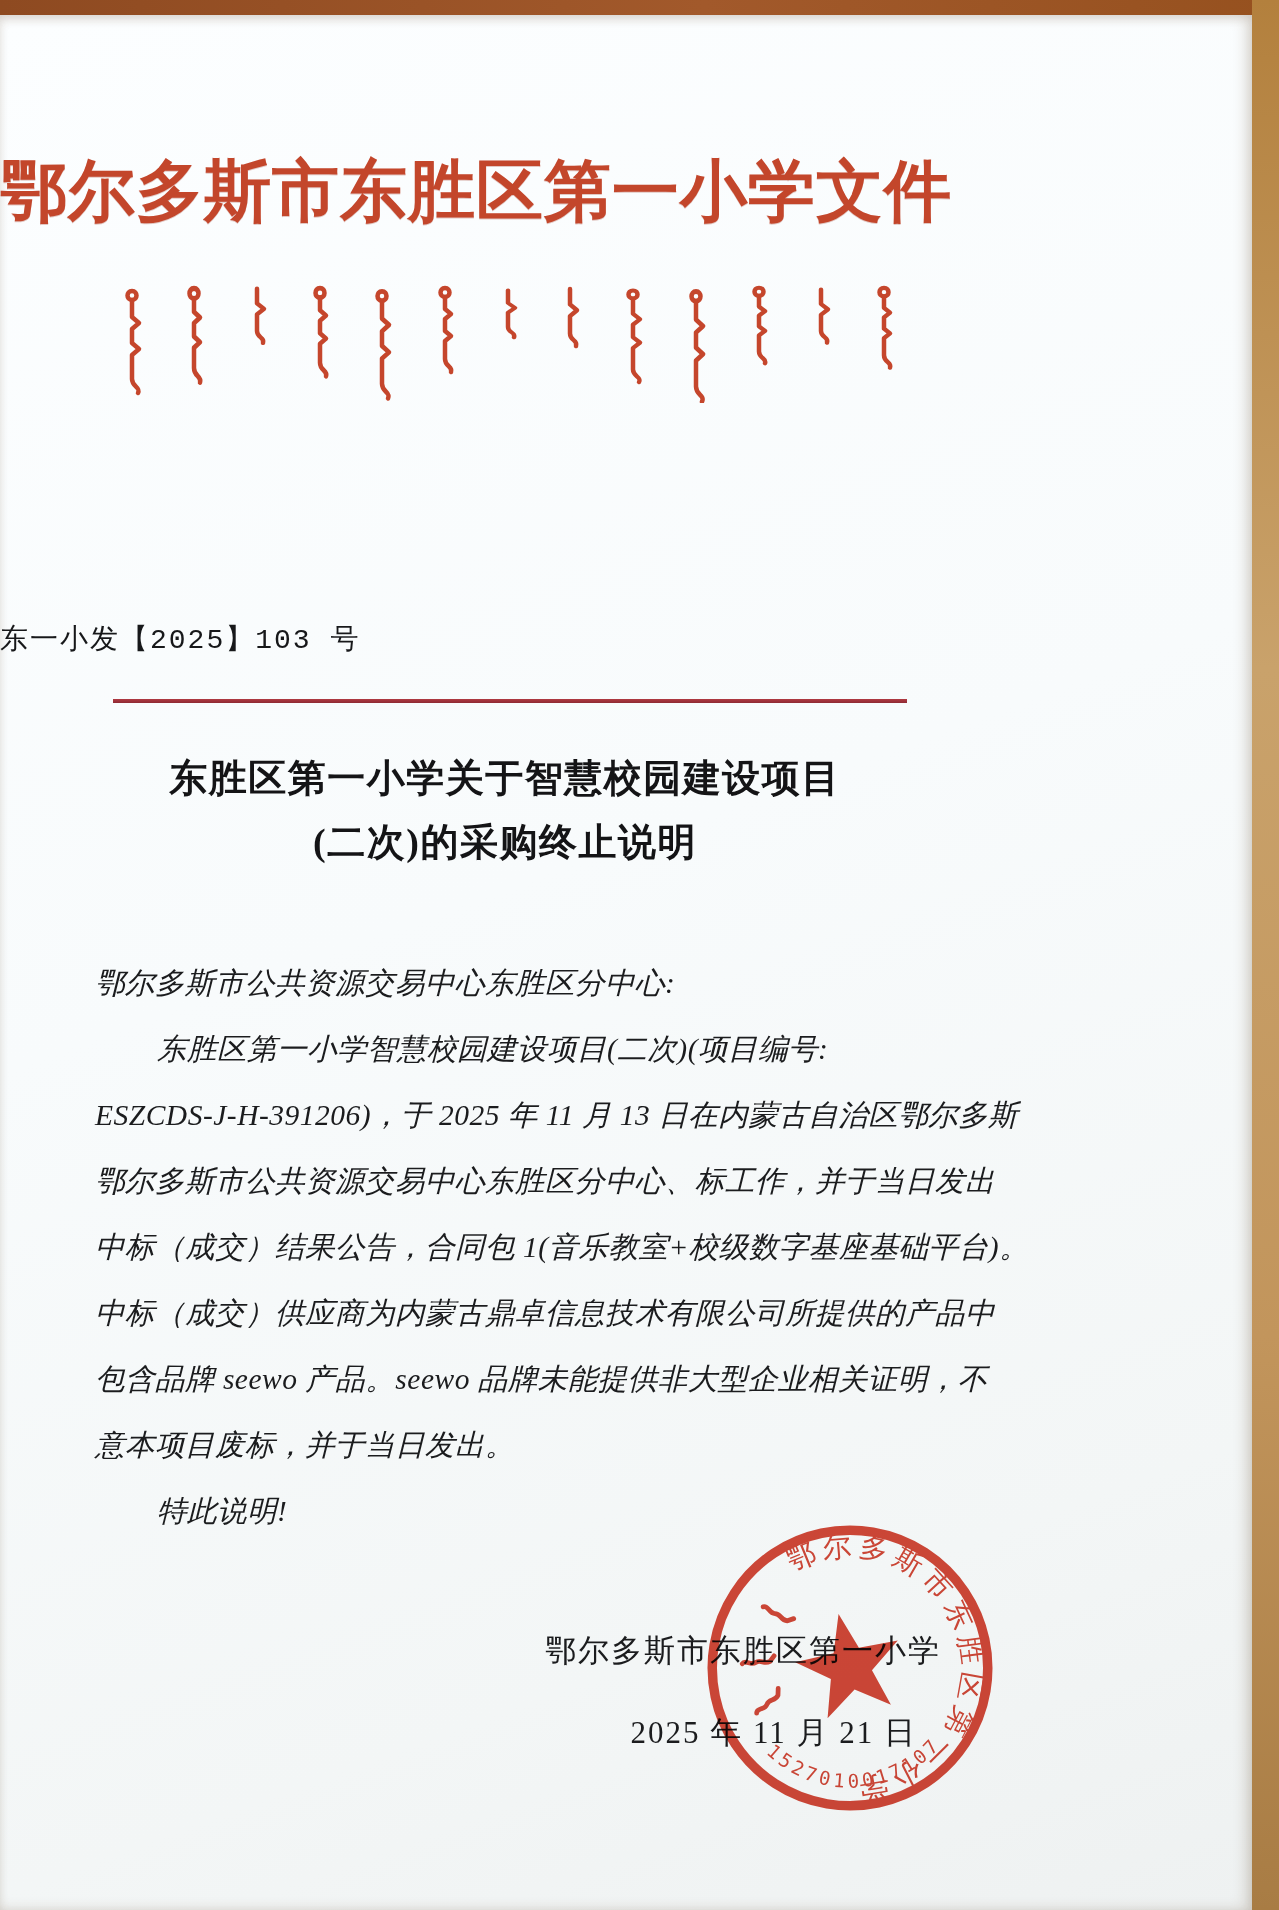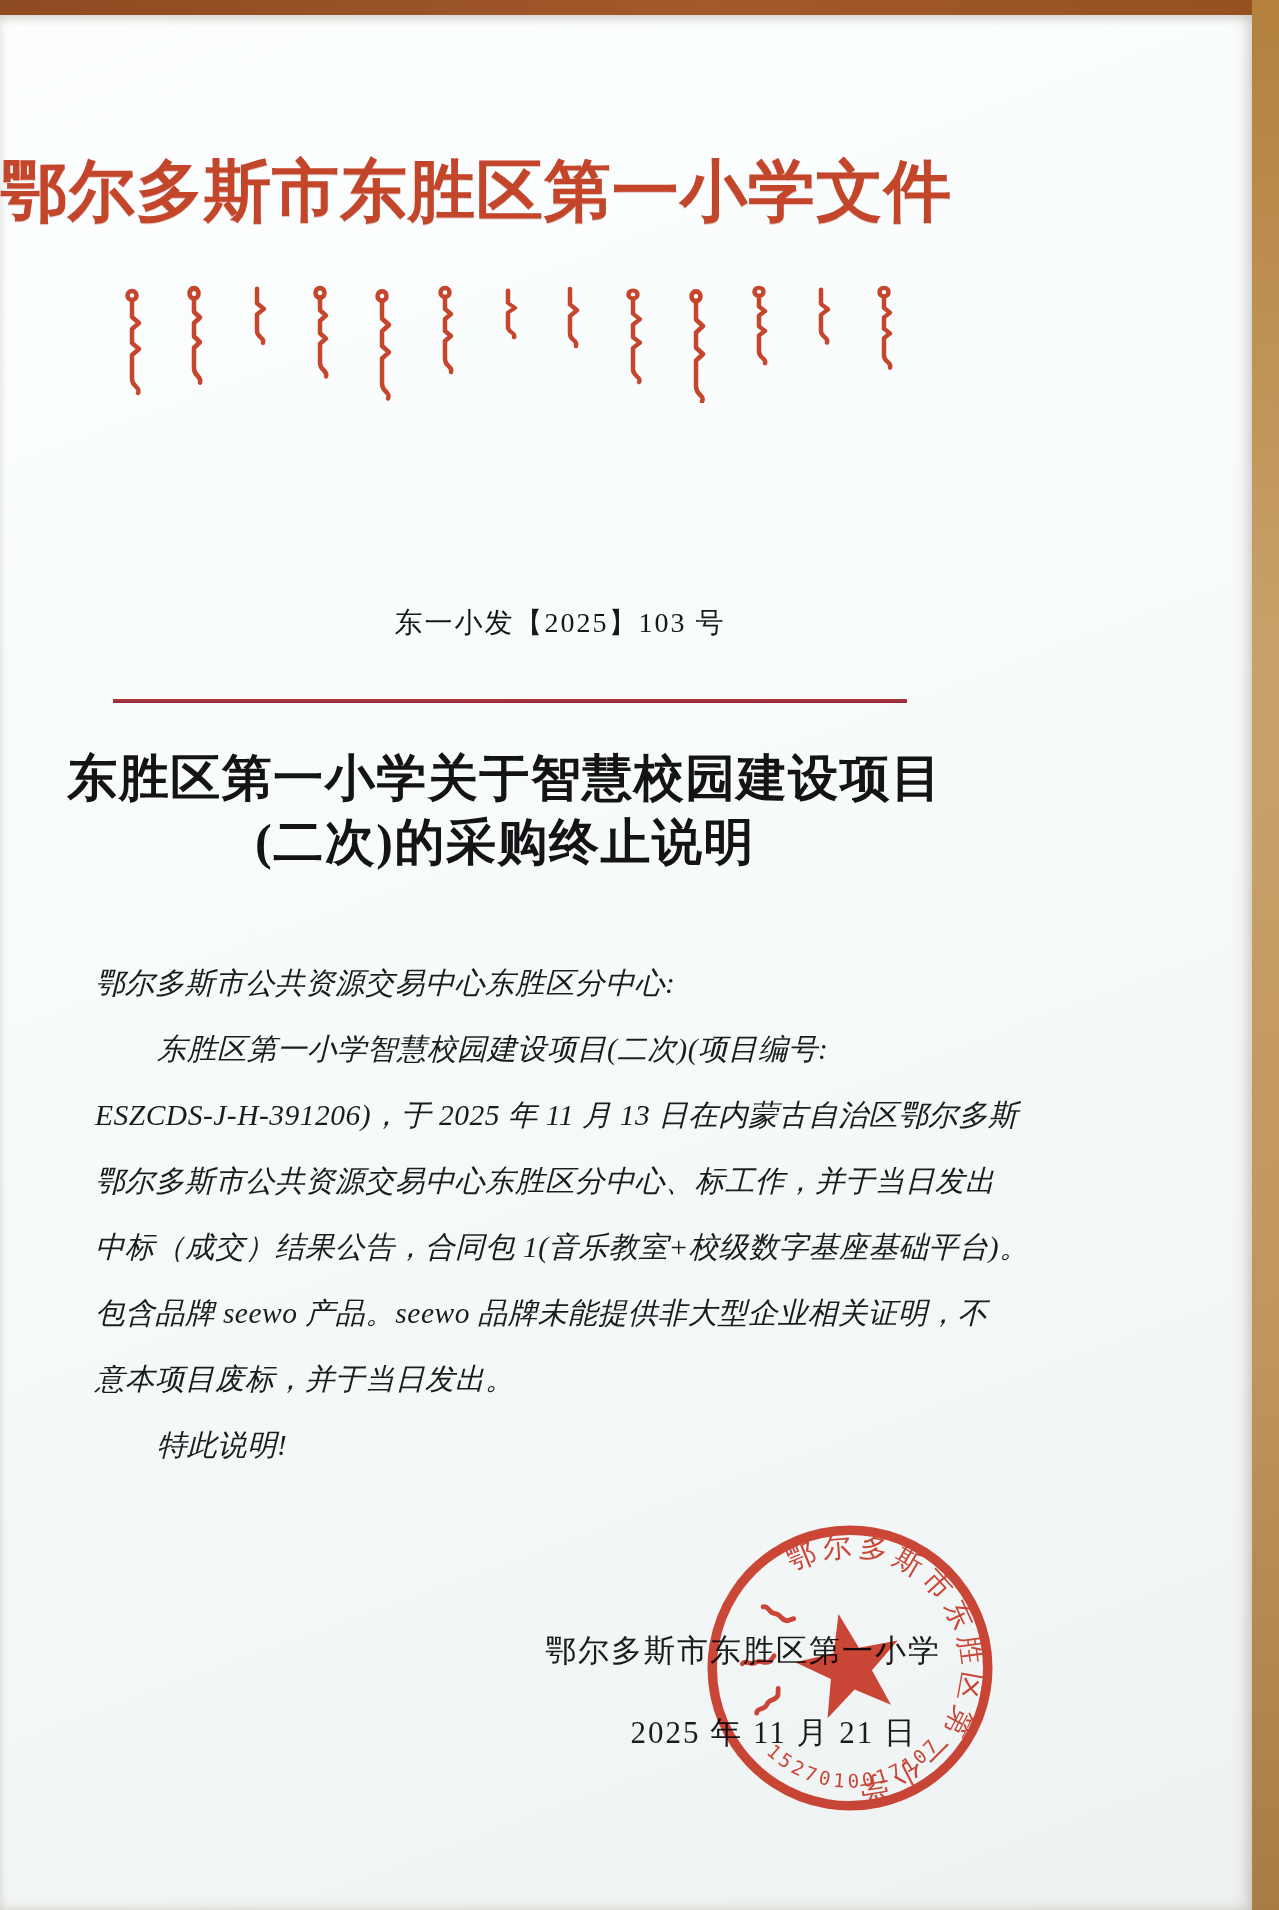--- a/index.html
+++ b/index.html
@@ -24,28 +24,28 @@
     position:absolute;left:0;top:146px;width:1010px;
     text-align:left;
     font-size:67px;font-weight:900;
     color:#c3462b;
     letter-spacing:1px;
     text-shadow:0 1px 0 rgba(150,40,20,.25);
     white-space:nowrap;
   }
   .mongolian-row{position:absolute;left:122px;top:283px;width:790px;height:120px;}
   .doc-number{
-    position:absolute;left:0;top:604px;width:1120px;
-    text-align:center;font-size:28px;color:#17181a;letter-spacing:2px;
+    position:absolute;left:0;top:620px;width:1120px;
+    font-size:28px;color:#17181a;letter-spacing:2px;font-family:Liberation Mono, monospace;
   }
   .red-rule{position:absolute;left:113px;top:699px;width:794px;height:4px;
     background:linear-gradient(180deg,#b03a42,#8e2a34);}
   .doc-title{
     position:absolute;left:0;top:746px;width:1010px;
-    text-align:center;font-size:50px;line-height:64px;font-weight:700;
+    text-align:center;font-size:38px;line-height:64px;font-weight:700;
     color:#141416;letter-spacing:1.5px;
   }
   .body-block{
     position:absolute;left:95px;top:950px;width:820px;
     font-size:29.5px;line-height:66px;color:#1b1c1e;
     letter-spacing:0.5px;
     font-style:italic;
   }
   .body-line{white-space:nowrap;}
   .body-line.indent{text-indent:62px;}
@@ -110,20 +110,21 @@
     <div>东胜区第一小学关于智慧校园建设项目</div>
     <div>(二次)的采购终止说明</div>
   </div>
 
   <div class="body-block">
     <div class="body-line">鄂尔多斯市公共资源交易中心东胜区分中心:</div>
     <div class="body-line indent">东胜区第一小学智慧校园建设项目(二次)(项目编号:</div>
     <div class="body-line">ESZCDS-J-H-391206)，于 2025 年 11 月 13 日在内蒙古自治区鄂尔多斯</div>
     <div class="body-line">鄂尔多斯市公共资源交易中心东胜区分中心、标工作，并于当日发出</div>
     <div class="body-line">中标（成交）结果公告，合同包 1(音乐教室+校级数字基座基础平台)。</div>
+    <div class="body-line">中标（成交）供应商为内蒙古鼎卓信息技术有限公司所提供的产品中</div>
     <div class="body-line">包含品牌 seewo 产品。seewo 品牌未能提供非大型企业相关证明，不</div>
     <div class="body-line">意本项目废标，并于当日发出。</div>
     <div class="body-line indent">特此说明!</div>
   </div>
 
   <div class="signature">鄂尔多斯市东胜区第一小学</div>
   <div class="sign-date">2025 年 11 月 21 日</div>
 
   <svg class="seal" viewBox="0 0 320 320" xmlns="http://www.w3.org/2000/svg">
     <g transform="rotate(-12 160 160)">

